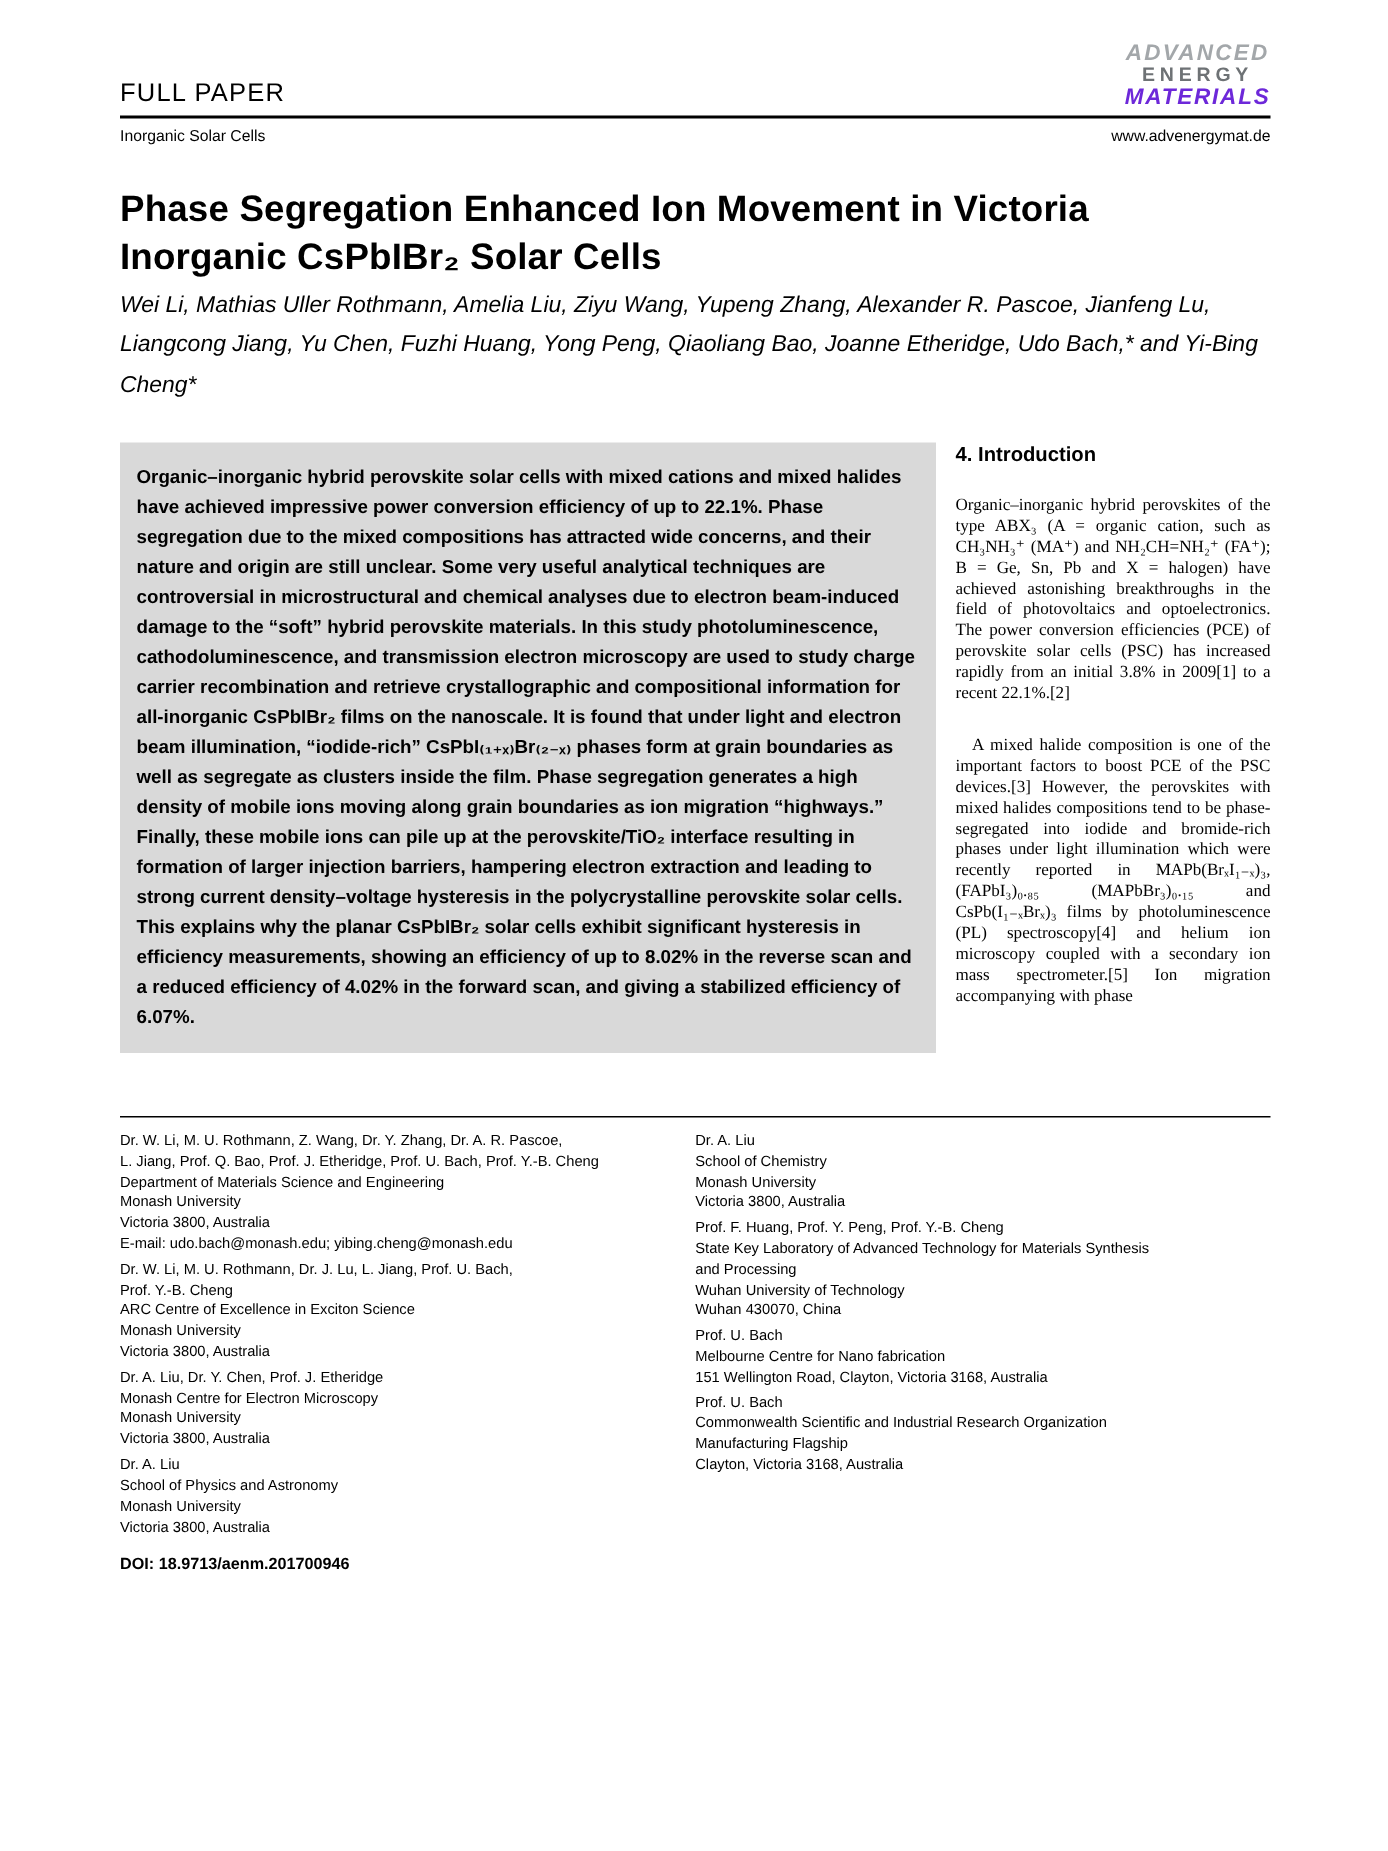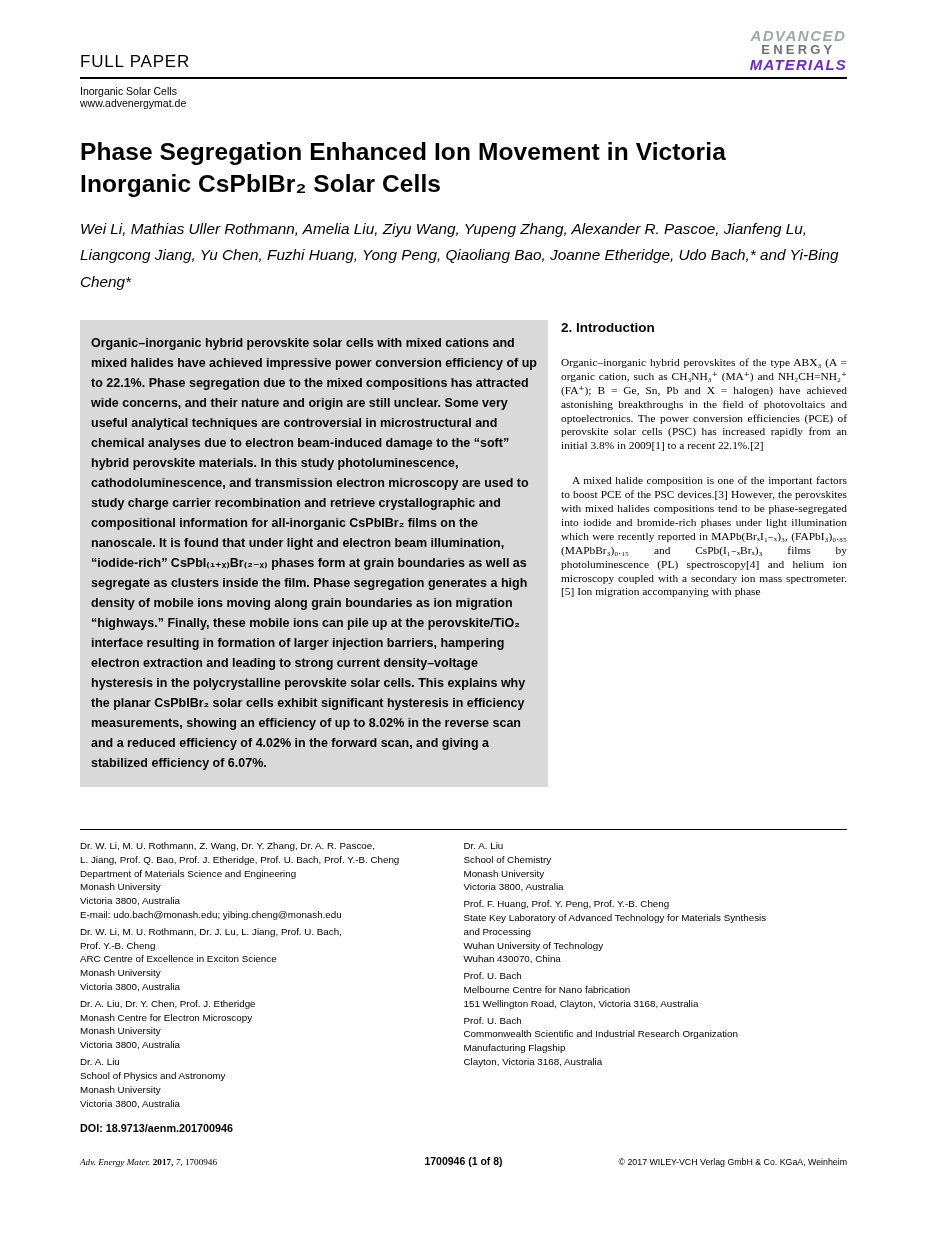--- a/index.html
+++ b/index.html
@@ -25,46 +25,45 @@
   .logo { text-align: center; line-height: 1.02; font-family: "Liberation Sans", "DejaVu Sans", sans-serif; }
   .logo-l1 { color: #a3a7aa; font-weight: 700; font-style: italic; font-size: 15px; letter-spacing: 1.5px; }
   .logo-l2 { color: #6e7275; font-weight: 700; font-size: 13px; letter-spacing: 3.2px; }
   .logo-l3 { color: #6d28d9; font-weight: 700; font-style: italic; font-size: 15px; letter-spacing: 1.2px; }
   .header-rule { border-top: 2.5px solid #000; margin-top: 5px; }
   .header-subrow {
     display: flex; justify-content: space-between;
     margin-top: 6px;
     font-family: "Liberation Sans", "DejaVu Sans", sans-serif;
     font-size: 10.5px;
-    flex-direction: column;
   }
 
   
   .title {
     margin-top: 27px;
     width: 740px;
     font-family: "Liberation Sans", "DejaVu Sans", sans-serif;
     font-weight: 700;
     font-size: 24.5px;
     line-height: 1.33;
     letter-spacing: 0.1px;
   }
   .authors {
-    margin-top: 15px;
+    margin-top: 2px;
     width: 762px;
     font-family: "Liberation Sans", "DejaVu Sans", sans-serif;
     font-style: italic;
     font-size: 15.3px;
     line-height: 1.72;
   }
 
   
   .columns { margin-top: 25px; display: flex; gap: 13px; align-items: flex-start; }
   .abstract {
-    width: 468px;
+    width: 544px;
     background: #d9d9d9;
     padding: 13px 11px 14px 11px;
     font-family: "Liberation Sans", "DejaVu Sans", sans-serif;
     font-weight: 700;
     font-size: 12.5px;
     line-height: 1.6;
     text-align: left;
   }
   .right-col { flex: 1; }
   .intro-heading {
@@ -136,21 +135,21 @@
     <span>www.advenergymat.de</span>
   </div>
 
   <h1 class="title">Phase Segregation Enhanced Ion Movement in Victoria Inorganic CsPbIBr₂ Solar Cells</h1>
 
   <p class="authors">Wei Li, Mathias Uller Rothmann, Amelia Liu, Ziyu Wang, Yupeng Zhang, Alexander R. Pascoe, Jianfeng Lu, Liangcong Jiang, Yu Chen, Fuzhi Huang, Yong Peng, Qiaoliang Bao, Joanne Etheridge, Udo Bach,* and Yi-Bing Cheng*</p>
 
   <div class="columns">
     <div class="abstract">Organic–inorganic hybrid perovskite solar cells with mixed cations and mixed halides have achieved impressive power conversion efficiency of up to 22.1%. Phase segregation due to the mixed compositions has attracted wide concerns, and their nature and origin are still unclear. Some very useful analytical techniques are controversial in microstructural and chemical analyses due to electron beam-induced damage to the “soft” hybrid perovskite materials. In this study photoluminescence, cathodoluminescence, and transmission electron microscopy are used to study charge carrier recombination and retrieve crystallographic and compositional information for all-inorganic CsPbIBr₂ films on the nanoscale. It is found that under light and electron beam illumination, “iodide-rich” CsPbI₍₁₊ₓ₎Br₍₂₋ₓ₎ phases form at grain boundaries as well as segregate as clusters inside the film. Phase segregation generates a high density of mobile ions moving along grain boundaries as ion migration “highways.” Finally, these mobile ions can pile up at the perovskite/TiO₂ interface resulting in formation of larger injection barriers, hampering electron extraction and leading to strong current density–voltage hysteresis in the polycrystalline perovskite solar cells. This explains why the planar CsPbIBr₂ solar cells exhibit significant hysteresis in efficiency measurements, showing an efficiency of up to 8.02% in the reverse scan and a reduced efficiency of 4.02% in the forward scan, and giving a stabilized efficiency of 6.07%.</div>
     <div class="right-col">
-      <h2 class="intro-heading">2. Introduction</h2>
+      <h2 class="intro-heading">4. Introduction</h2>
       <p class="body-para">Organic–inorganic hybrid perovskites of the type ABX₃ (A = organic cation, such as CH₃NH₃⁺ (MA⁺) and NH₂CH=NH₂⁺ (FA⁺); B = Ge, Sn, Pb and X = halogen) have achieved astonishing breakthroughs in the field of photovoltaics and optoelectronics. The power conversion efficiencies (PCE) of perovskite solar cells (PSC) has increased rapidly from an initial 3.8% in 2009[1] to a recent 22.1%.[2]</p>
       <p class="body-para">A mixed halide composition is one of the important factors to boost PCE of the PSC devices.[3] However, the perovskites with mixed halides compositions tend to be phase-segregated into iodide and bromide-rich phases under light illumination which were recently reported in MAPb(BrₓI₁₋ₓ)₃, (FAPbI₃)₀.₈₅ (MAPbBr₃)₀.₁₅ and CsPb(I₁₋ₓBrₓ)₃ films by photoluminescence (PL) spectroscopy[4] and helium ion microscopy coupled with a secondary ion mass spectrometer.[5] Ion migration accompanying with phase</p>
     </div>
   </div>
 
   <div class="footnote-rule"></div>
 
   <div class="affils">
     <div class="affil-col">
       <div class="affil-block">Dr. W. Li, M. U. Rothmann, Z. Wang, Dr. Y. Zhang, Dr. A. R. Pascoe,
@@ -188,19 +187,14 @@
 151 Wellington Road, Clayton, Victoria 3168, Australia</div>
       <div class="affil-block">Prof. U. Bach
 Commonwealth Scientific and Industrial Research Organization
 Manufacturing Flagship
 Clayton, Victoria 3168, Australia</div>
     </div>
   </div>
 
   <div class="doi">DOI: 18.9713/aenm.201700946</div>
 
-  <div class="page-footer">
-    <span class="cite"><span class="it">Adv. Energy Mater.</span> <span class="b">2017,</span> <span class="it">7,</span> <span>1700946</span></span>
-    <span class="page-info">1700946  (1 of 8)</span>
-    <span class="copyright">© 2017 WILEY-VCH Verlag GmbH &amp; Co. KGaA, Weinheim</span>
-  </div>
 
 </div>
 
 </body></html>

